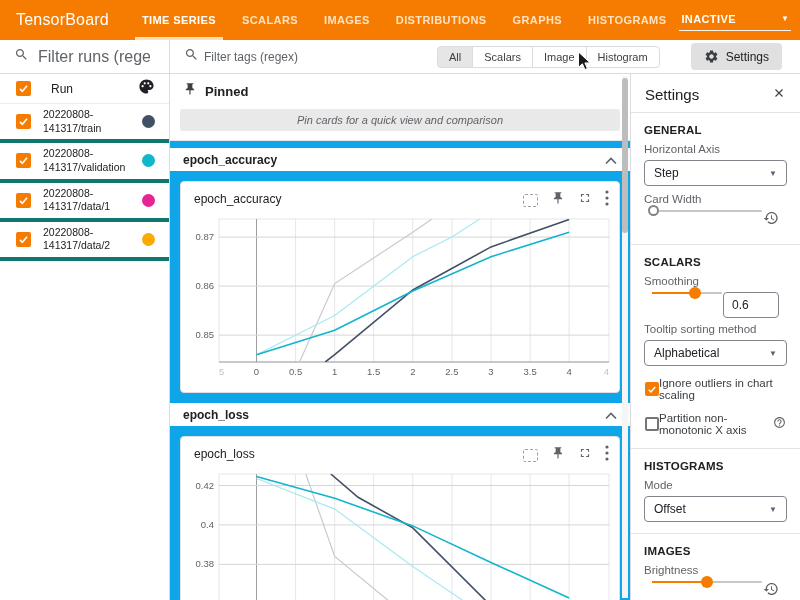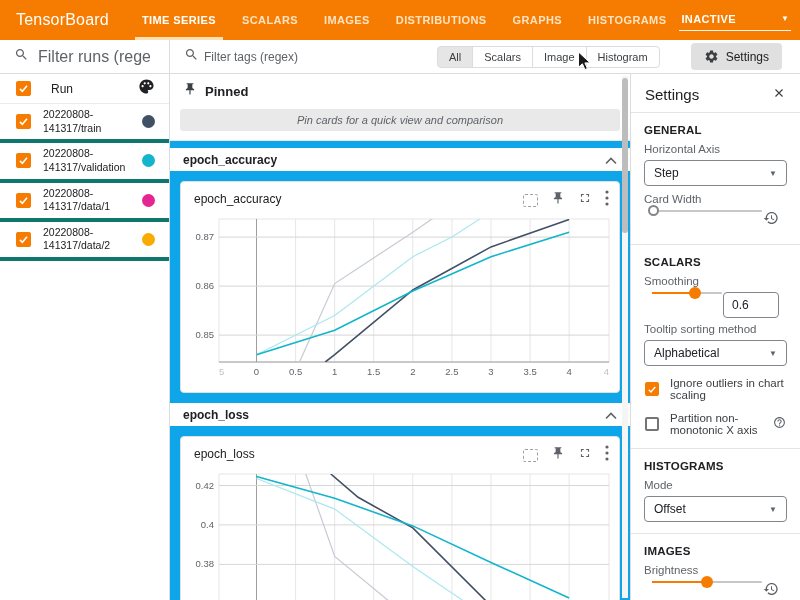--- a/index.html
+++ b/index.html
@@ -74,21 +74,21 @@
   .sp-heading{font-size:11.5px;font-weight:700;color:#202124;letter-spacing:.2px;margin:2px 0 4px}
   .sp-label{font-size:11.5px;color:#5f6368;margin:7px 0 5px}
   .sp-select{height:26px;border:1px solid #80868b;border-radius:4px;display:flex;align-items:center;padding:0 9px;font-size:12px;color:#202124;margin:2px 0 3px;cursor:pointer}
   .sel-caret{margin-left:auto;font-size:8px;color:#5f6368}
   .slider-row{display:flex;align-items:flex-start;height:24px;gap:1px;margin:2px 8px}
   .slider{flex:1;position:relative;height:2px;background:#c7c7c7;border-radius:1px;cursor:pointer}
   .sl-fill{position:absolute;left:0;top:0;height:2px;background:#f57c00}
   .sl-thumb{position:absolute;top:-5px;width:12px;height:12px;border-radius:50%;background:#f57c00;transform:translateX(-6px)}
   .sl-thumb.hollow{width:11px;height:11px;top:-5px;background:#fff;border:2px solid #80868b}
   .sp-input{width:56px;height:26px;border:1px solid #80868b;border-radius:4px;font-size:12px;color:#202124;padding:0 8px;outline:none;font-family:inherit;flex:none}
-  .cb-row{display:flex;align-items:center;gap:11px;margin:11px 1px 4px;cursor:pointer}
+  .cb-row{display:flex;align-items:center;margin:11px 1px 4px;cursor:pointer}
   .cb-row .cb{width:14px;height:14px}
   .cb-label{font-size:11.5px;color:#3c4043}
 
   .cursor{position:absolute;left:577px;top:51px;pointer-events:none;z-index:50}
 </style>
 </head>
 <body>
 
 <div id="app">
 

